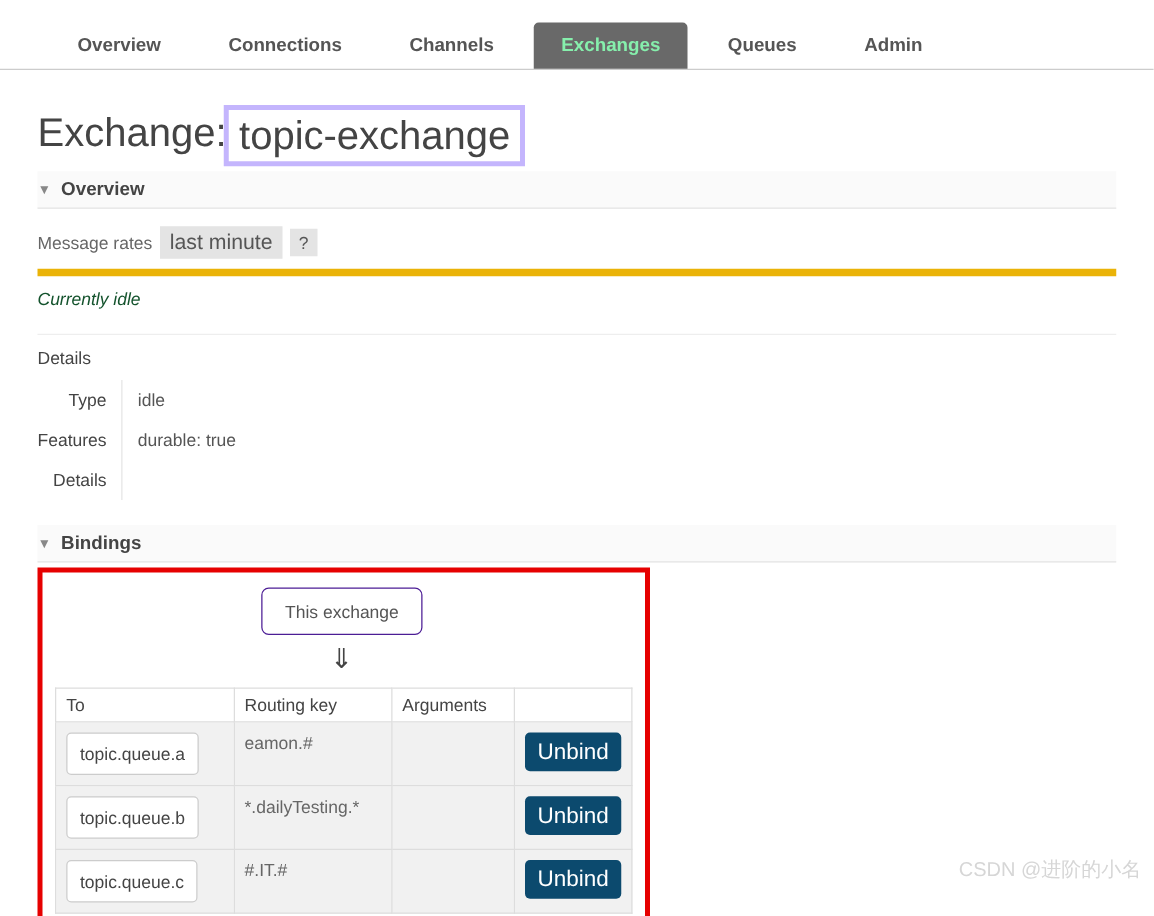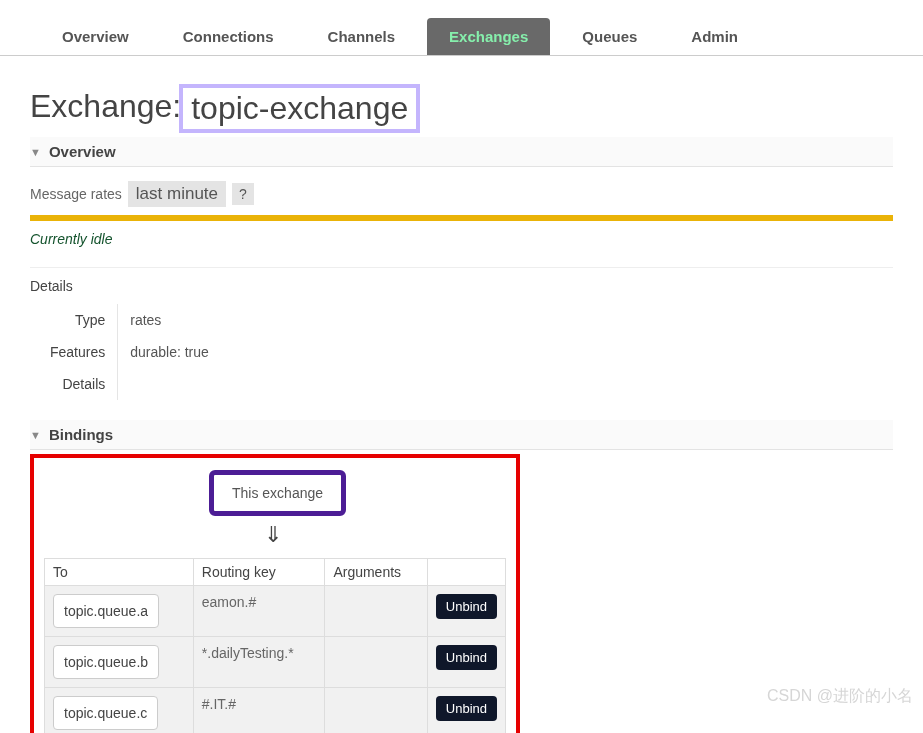--- a/index.html
+++ b/index.html
@@ -81,41 +81,41 @@
     }
     .help-btn {
       background: #e4e4e4;
       color: #555;
       padding: 3px 7px;
       font-size: 14px;
       cursor: pointer;
     }
     .idle { padding: 10px 0 20px 0; border-bottom: 1px solid #eee; color: #14532d; font-style: italic; }
     .details-label { padding: 10px 0; color: #444; }
-    .details-table { border-collapse: collapse; margin-left: 20px; }
+    .details-table { border-collapse: collapse; }
     .details-table th {
       text-align: right;
       font-weight: normal;
       color: #444;
       padding: 8px 12px 8px 0;
       vertical-align: top;
     }
     .details-table td {
       border-left: 1px solid #e5e5e5;
       padding: 8px 0 8px 12px;
       color: #555;
     }
     .bindings-area {
       border: 4px solid #e60000;
       padding: 12px 10px;
       margin-top: 4px;
       width: 490px;
     }
     .this-ex {
-      border: 5px solid #4c1d95;
+      border: 1px solid #4c1d95;
       border-radius: 6px;
       padding: 10px 18px;
       display: inline-block;
       background: #fff;
       color: #555;
       margin-left: 165px;
     }
     .down-arrow {
       font-size: 22px;
       margin: 6px 0 10px 220px;
@@ -146,27 +146,27 @@
     .queue-box {
       background: #fff;
       border: 1px solid #ccc;
       border-radius: 4px;
       padding: 8px 10px;
       display: inline-block;
       color: #444;
       cursor: pointer;
     }
     .unbind-btn {
-      background: #0f172a;
+      background: #0c4a6e;
       color: #fff;
       border: none;
       border-radius: 4px;
       padding: 5px 10px;
       cursor: pointer;
-      font-size: 13px;
+      font-size: 18px;
     }
     .watermark {
       position: fixed;
       right: 10px;
       bottom: 26px;
       color: #d6d6d6;
       font-size: 16px;
       pointer-events: none;
     }
   </style>
@@ -200,21 +200,21 @@
   </div>
 
   <div class="idle">Currently idle</div>
 
   <div class="details-label">Details</div>
 
   <table class="details-table">
     <tbody>
         <tr>
       <th>Type</th>
-      <td>rates</td>
+      <td>idle</td>
     </tr>
     <tr>
       <th>Features</th>
       <td>durable: true</td>
     </tr>
     <tr>
       <th>Details</th>
       <td></td>
     </tr>
   </tbody>

